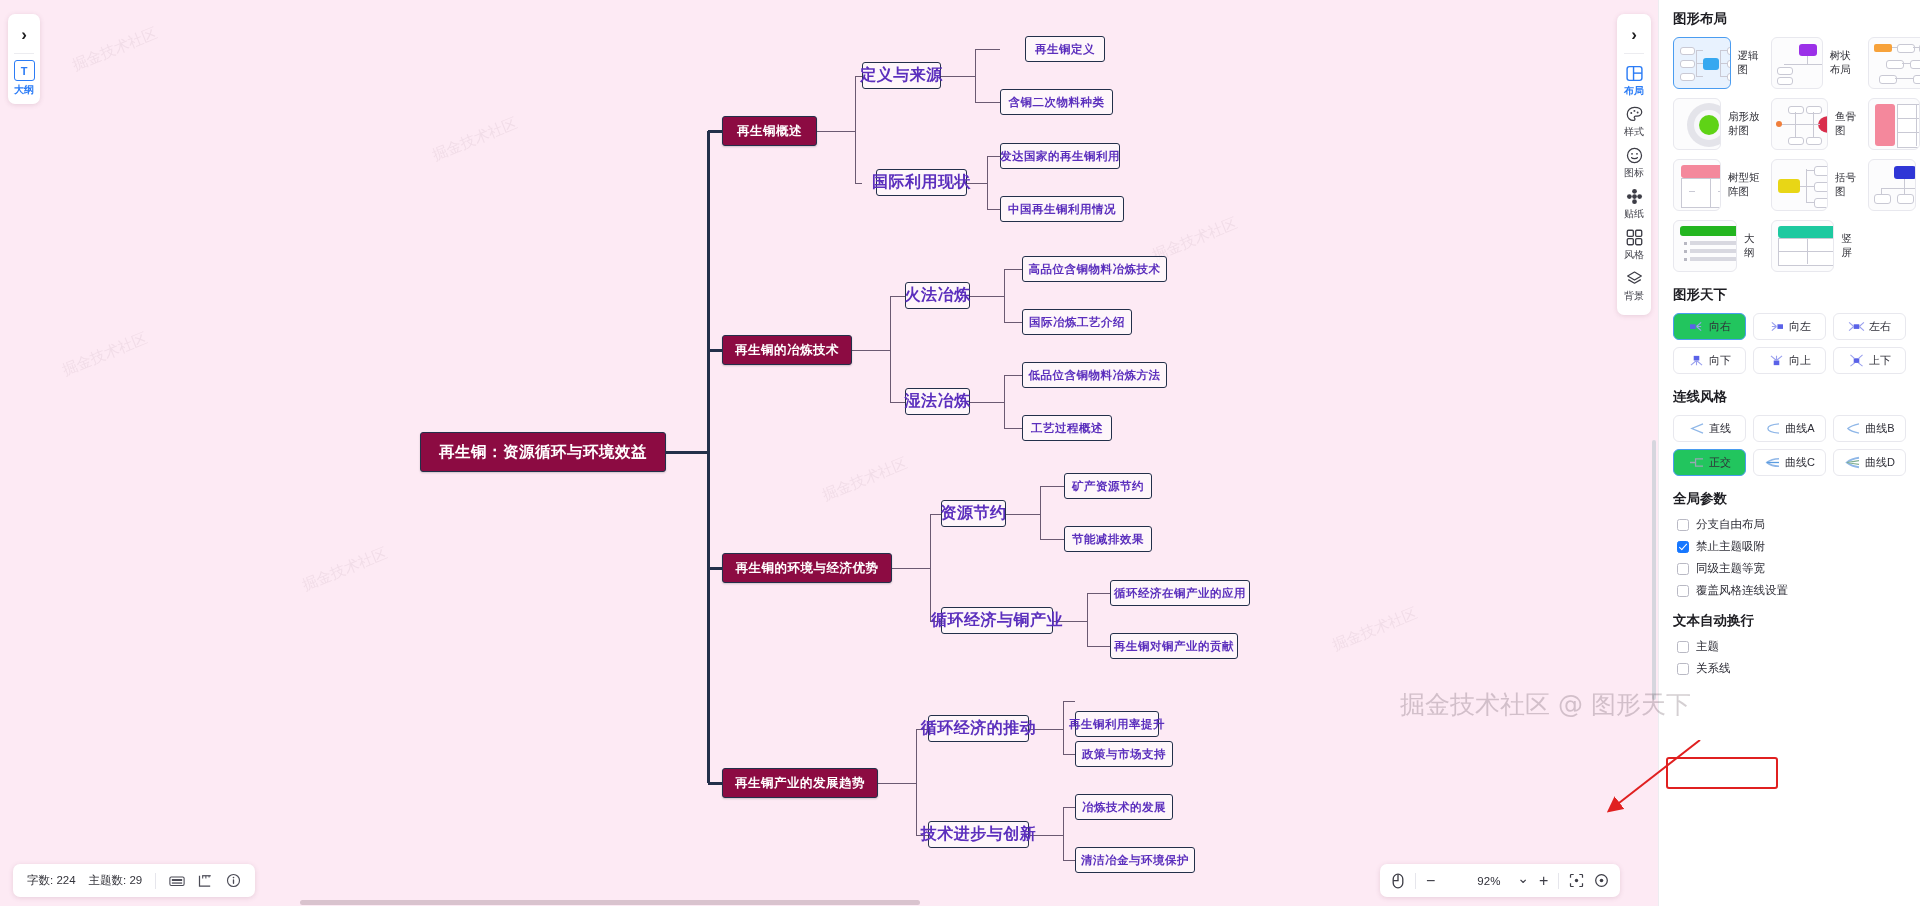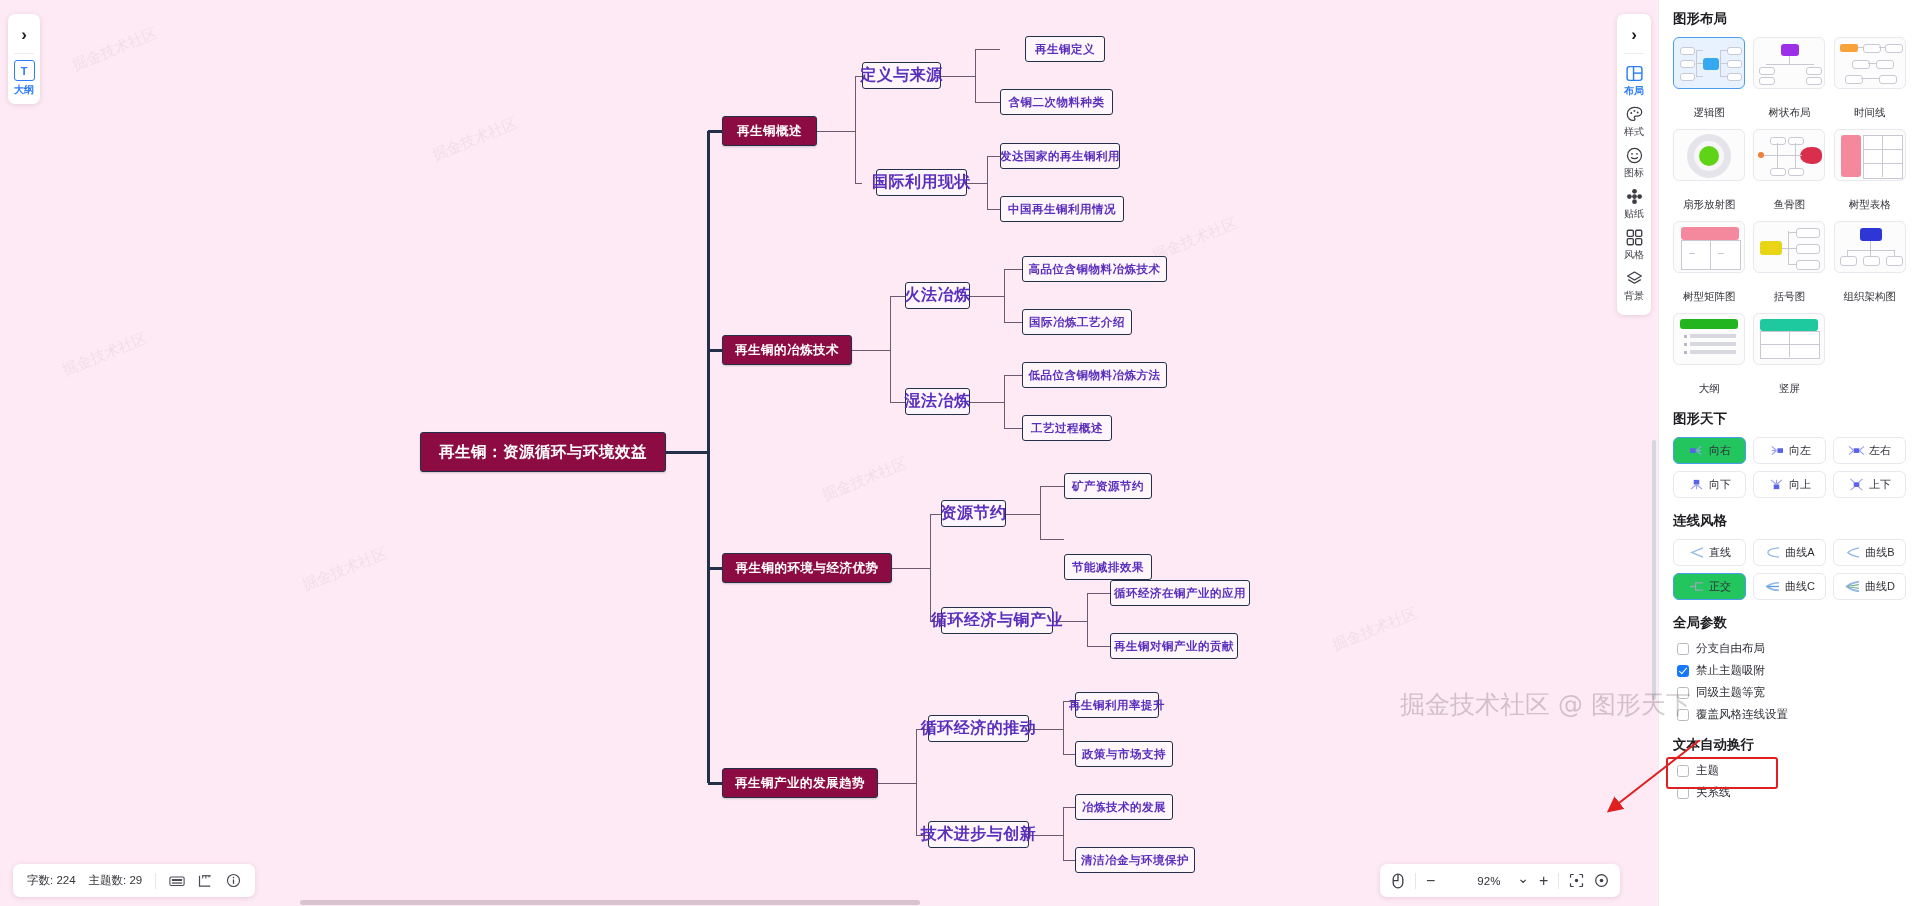--- a/index.html
+++ b/index.html
@@ -96,21 +96,21 @@
   
   #panel{
     position:absolute;left:1658px;top:0;width:262px;height:906px;
     background:#ffffff;border-left:1px solid #ededf1;
     padding:10px 14px 0 14px;box-sizing:border-box;overflow:hidden;
   }
   .sec-title{font-size:13.5px;font-weight:bold;color:#1d1d22;margin:0 0 9px 0;}
   .sec-title.mt{margin-top:14px;}
 
   .grid3{display:grid;grid-template-columns:repeat(3,1fr);gap:9px 8px;}
-  .lay-cell{display:flex;flex-direction:column;align-items:center;gap:17px;cursor:pointer;}
+  .lay-cell{display:flex;flex-direction:row;align-items:center;gap:7px;cursor:pointer;}
   .lay-thumb{
     width:72px;height:52px;border:1px solid #e8e8ee;border-radius:6px;
     background:#fcfcfd;box-sizing:border-box;position:relative;overflow:hidden;
   }
   .lay-cell.sel .lay-thumb{border:1.6px solid #4a9cf0;background:#e8f2fe;}
   .lay-label{font-size:10.5px;color:#33333a;}
 
   
   .mb{position:absolute;border:1px solid #c9c9d4;border-radius:3px;background:#fff;}
   .mbf{position:absolute;border-radius:3px;}
@@ -267,27 +267,27 @@
       <div class="node lvl1" style="left: 722px; top: 335px; width: 130px; height: 30px;">再生铜的冶炼技术</div>
       <div class="node lvl2" style="left: 905px; top: 282px; width: 65px; height: 27px;">火法冶炼</div>
       <div class="node lvl3" style="left: 1022px; top: 256px; width: 145px; height: 26px;">高品位含铜物料冶炼技术</div>
       <div class="node lvl3" style="left: 1022px; top: 309px; width: 110px; height: 26px;">国际冶炼工艺介绍</div>
       <div class="node lvl2" style="left: 905px; top: 388px; width: 65px; height: 27px;">湿法冶炼</div>
       <div class="node lvl3" style="left: 1022px; top: 362px; width: 145px; height: 26px;">低品位含铜物料冶炼方法</div>
       <div class="node lvl3" style="left: 1022px; top: 415px; width: 90px; height: 26px;">工艺过程概述</div>
       <div class="node lvl1" style="left: 722px; top: 553px; width: 170px; height: 30px;">再生铜的环境与经济优势</div>
       <div class="node lvl2" style="left: 941px; top: 500px; width: 65px; height: 27px;">资源节约</div>
       <div class="node lvl3" style="left: 1064px; top: 473px; width: 88px; height: 26px;">矿产资源节约</div>
-      <div class="node lvl3" style="left: 1064px; top: 526px; width: 88px; height: 26px; margin-top: 28px;">节能减排效果</div>
+      <div class="node lvl3" style="left: 1064px; top: 526px; width: 88px; height: 26px;">节能减排效果</div>
       <div class="node lvl2" style="left: 941px; top: 607px; width: 112px; height: 27px;">循环经济与铜产业</div>
       <div class="node lvl3" style="left: 1110px; top: 580px; width: 140px; height: 26px;">循环经济在铜产业的应用</div>
       <div class="node lvl3" style="left: 1110px; top: 633px; width: 128px; height: 26px;">再生铜对铜产业的贡献</div>
       <div class="node lvl1" style="left: 722px; top: 768px; width: 156px; height: 30px;">再生铜产业的发展趋势</div>
       <div class="node lvl2" style="left: 928px; top: 715px; width: 101px; height: 27px;">循环经济的推动</div>
-      <div class="node lvl3" style="left: 1075px; top: 692px; width: 84px; height: 26px;">再生铜利用率提升</div>
+      <div class="node lvl3" style="left: 1075px; top: 711px; width: 84px; height: 26px;">再生铜利用率提升</div>
       <div class="node lvl3" style="left: 1075px; top: 741px; width: 98px; height: 26px;">政策与市场支持</div>
       <div class="node lvl2" style="left: 928px; top: 821px; width: 101px; height: 27px;">技术进步与创新</div>
       <div class="node lvl3" style="left: 1075px; top: 794px; width: 98px; height: 26px;">冶炼技术的发展</div>
       <div class="node lvl3" style="left: 1075px; top: 847px; width: 120px; height: 26px;">清洁冶金与环境保护</div>
     </div>
 </div>
 
 <div id="hscroll">
   <div class="thumb"></div>
 </div>

